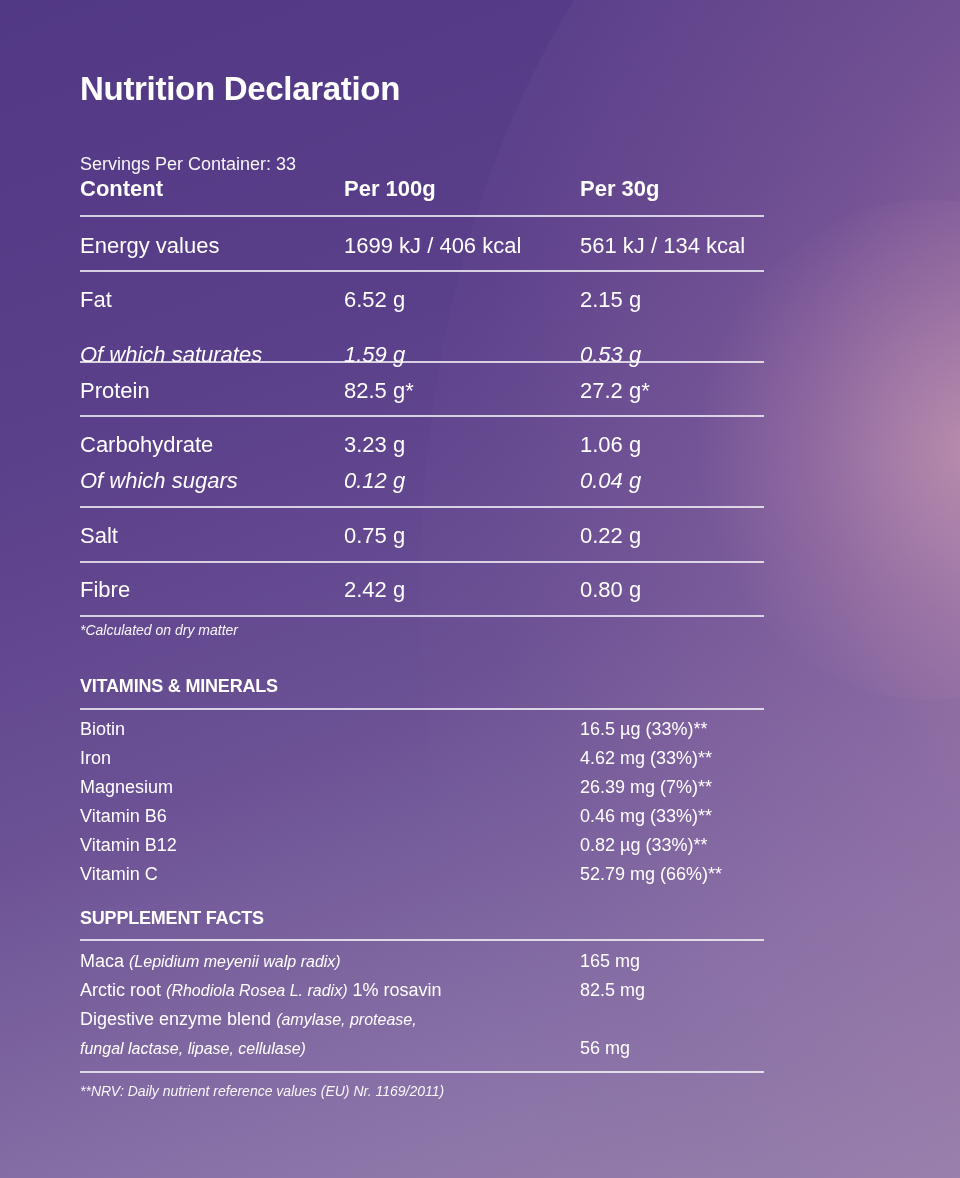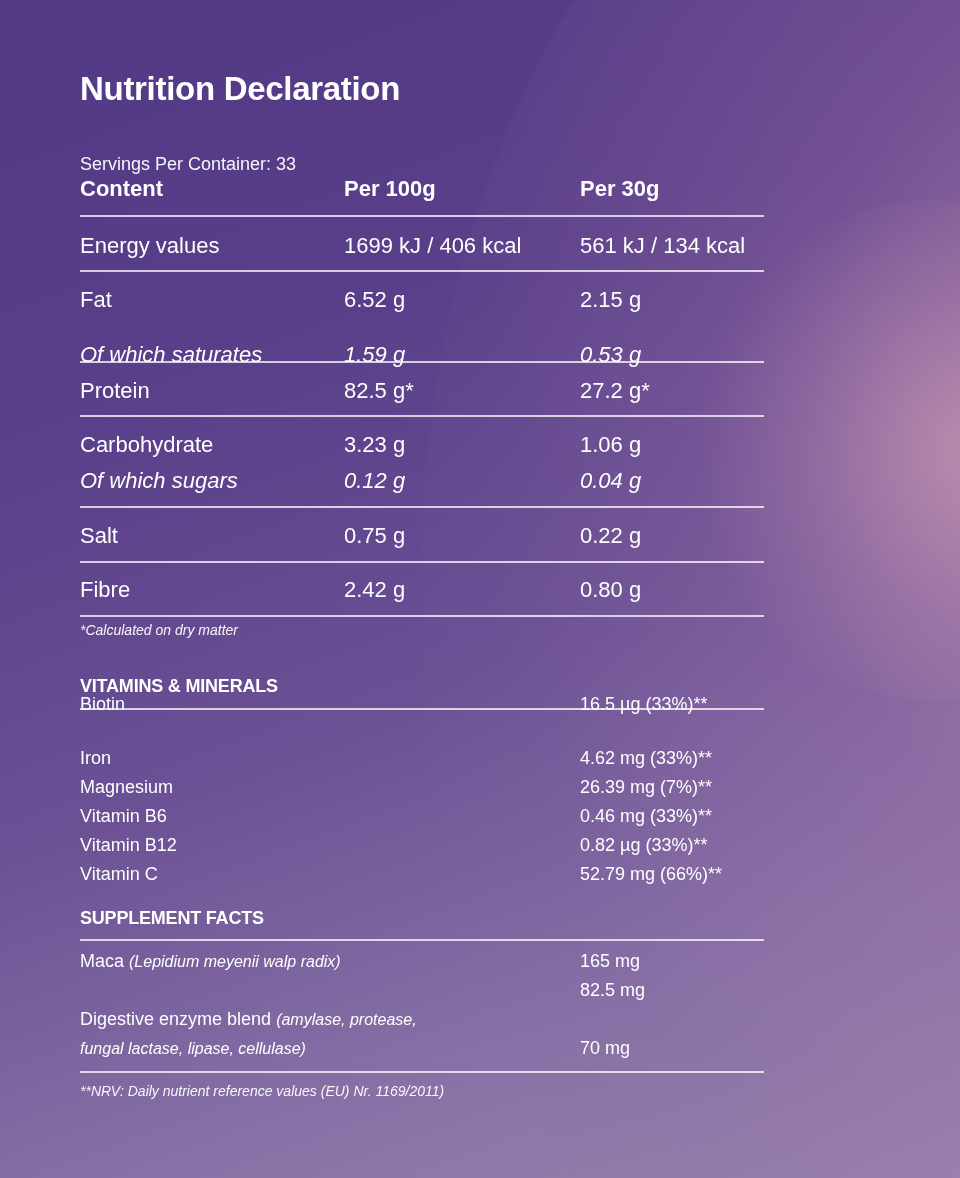--- a/index.html
+++ b/index.html
@@ -186,21 +186,21 @@
     <span class="c2">2.42 g</span>
     <span class="c3">0.80 g</span>
   </div>
   <div class="rule" style="top:615px;"></div>
 
   <div class="note" style="top:622px;">*Calculated on dry matter</div>
 
   <div class="section-heading" style="top:676px;">VITAMINS &amp; MINERALS</div>
   <div class="rule" style="top:708px;"></div>
 
-  <div class="list-row" style="top:690px;">
+  <div class="list-row" style="top:715px;">
     <span class="c1">Biotin</span>
     <span class="c3">16.5 µg (33%)**</span>
   </div>
   <div class="list-row" style="top:744px;">
     <span class="c1">Iron</span>
     <span class="c3">4.62 mg (33%)**</span>
   </div>
   <div class="list-row" style="top:773px;">
     <span class="c1">Magnesium</span>
     <span class="c3">26.39 mg (7%)**</span>
@@ -223,29 +223,34 @@
 
   <div class="list-row" style="top:947px;">
     <span class="c1">
       <span style="position:static;">Maca</span>
       <span style="position:static;" class="latin">(Lepidium meyenii walp radix)</span>
     </span>
     <span class="c3">165 mg</span>
   </div>
 
   <div class="list-row" style="top:976px;">
+    <span class="c1">
+      <span style="position:static;">Arctic root</span>
+      <span style="position:static;" class="latin">(Rhodiola Rosea L. radix)</span>
+      <span style="position:static;">1% rosavin</span>
+    </span>
     <span class="c3">82.5 mg</span>
   </div>
 
   <div class="list-row" style="top:1005px;">
     <span class="c1">
       <span style="position:static;">Digestive enzyme blend</span>
       <span style="position:static;" class="latin">(amylase, protease,</span>
     </span>
   </div>
   <div class="list-row" style="top:1034px;">
     <span class="c1 latin">fungal lactase, lipase, cellulase)</span>
-    <span class="c3">70 mg</span>
+    <span class="c3">56 mg</span>
   </div>
   <div class="rule" style="top:1071px;"></div>
 
   <div class="note" style="top:1083px;">**NRV: Daily nutrient reference values (EU) Nr. 1169/2011)</div>
 </div>
 
 </body></html>

